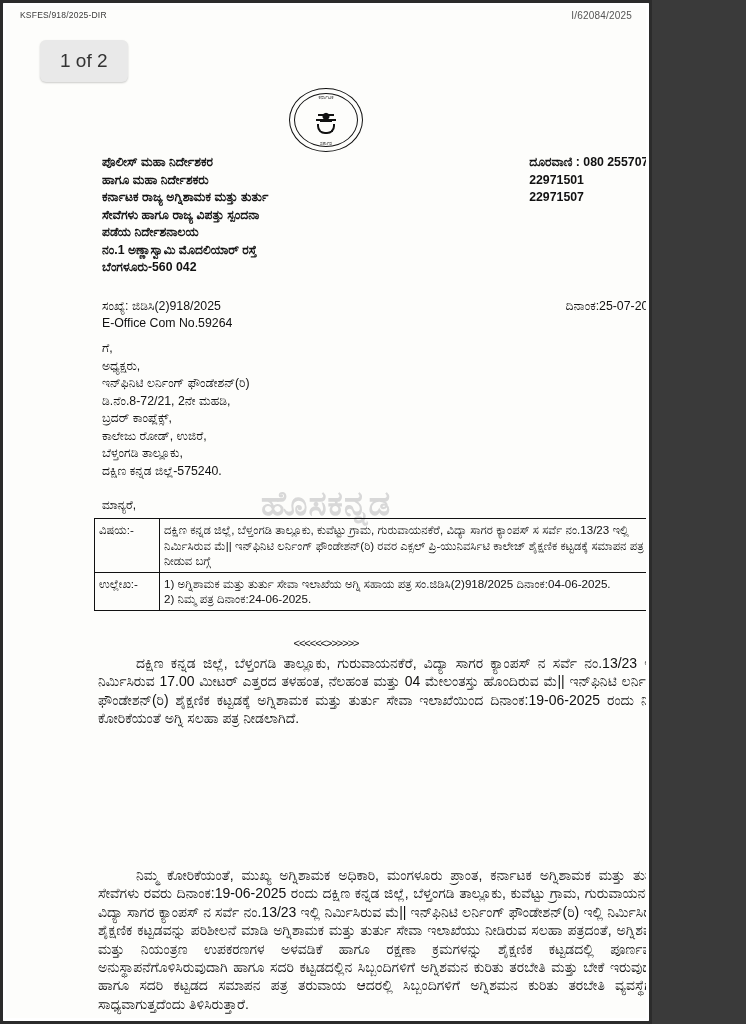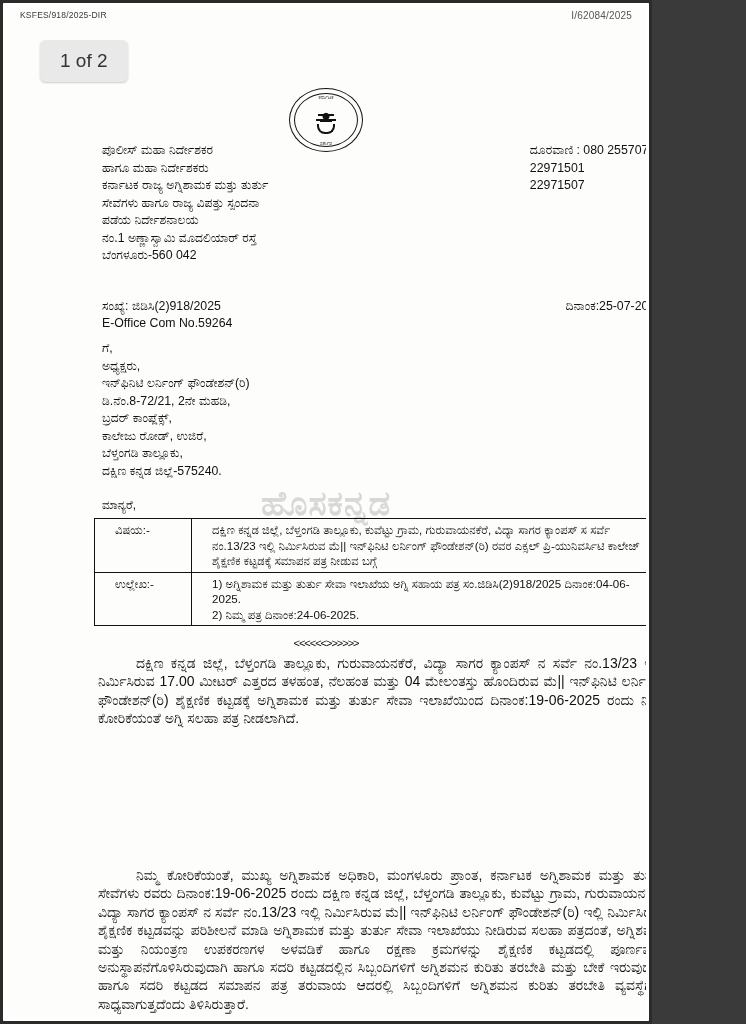--- a/index.html
+++ b/index.html
@@ -114,25 +114,26 @@
   }
   .emblem .crest::after{
     content:"";
     position:absolute;
     left:50%; bottom:-2px; transform:translateX(-50%);
     width:14px;height:8px;border:2px solid #111;border-top:none;border-radius:0 0 8px 8px;
   }
 
   .addr-block {
     position: absolute;
-    top: 136px;
+    top: 148px;
     left: 96px;
     width: 560px;
     display: flex;
     justify-content: space-between;
+    font-weight: bold;
   }
   .k { font-family: "Liberation Sans", sans-serif; }
   .addr-left {
     font-size: 12.3px;
     line-height: 17.5px;
     color: #111;
     width: 320px;
   }
   .addr-right {
     font-size: 12.3px;
@@ -189,21 +190,21 @@
     position: absolute;
     top: 512px;
     left: 88px;
     width: 576px;
     border-collapse: collapse;
     font-size: 11.6px;
     color: #111;
   }
   table.subj td {
     border: 1px solid #111;
-    padding: 3px 20px;
+    padding: 3px 4px;
     vertical-align: top;
     line-height: 15.5px;
   }
   table.subj td.lbl { width: 56px; white-space: nowrap; }
 
   .arrows {
     position: absolute;
     top: 631px;
     left: 0; right: 0;
     text-align: center;

